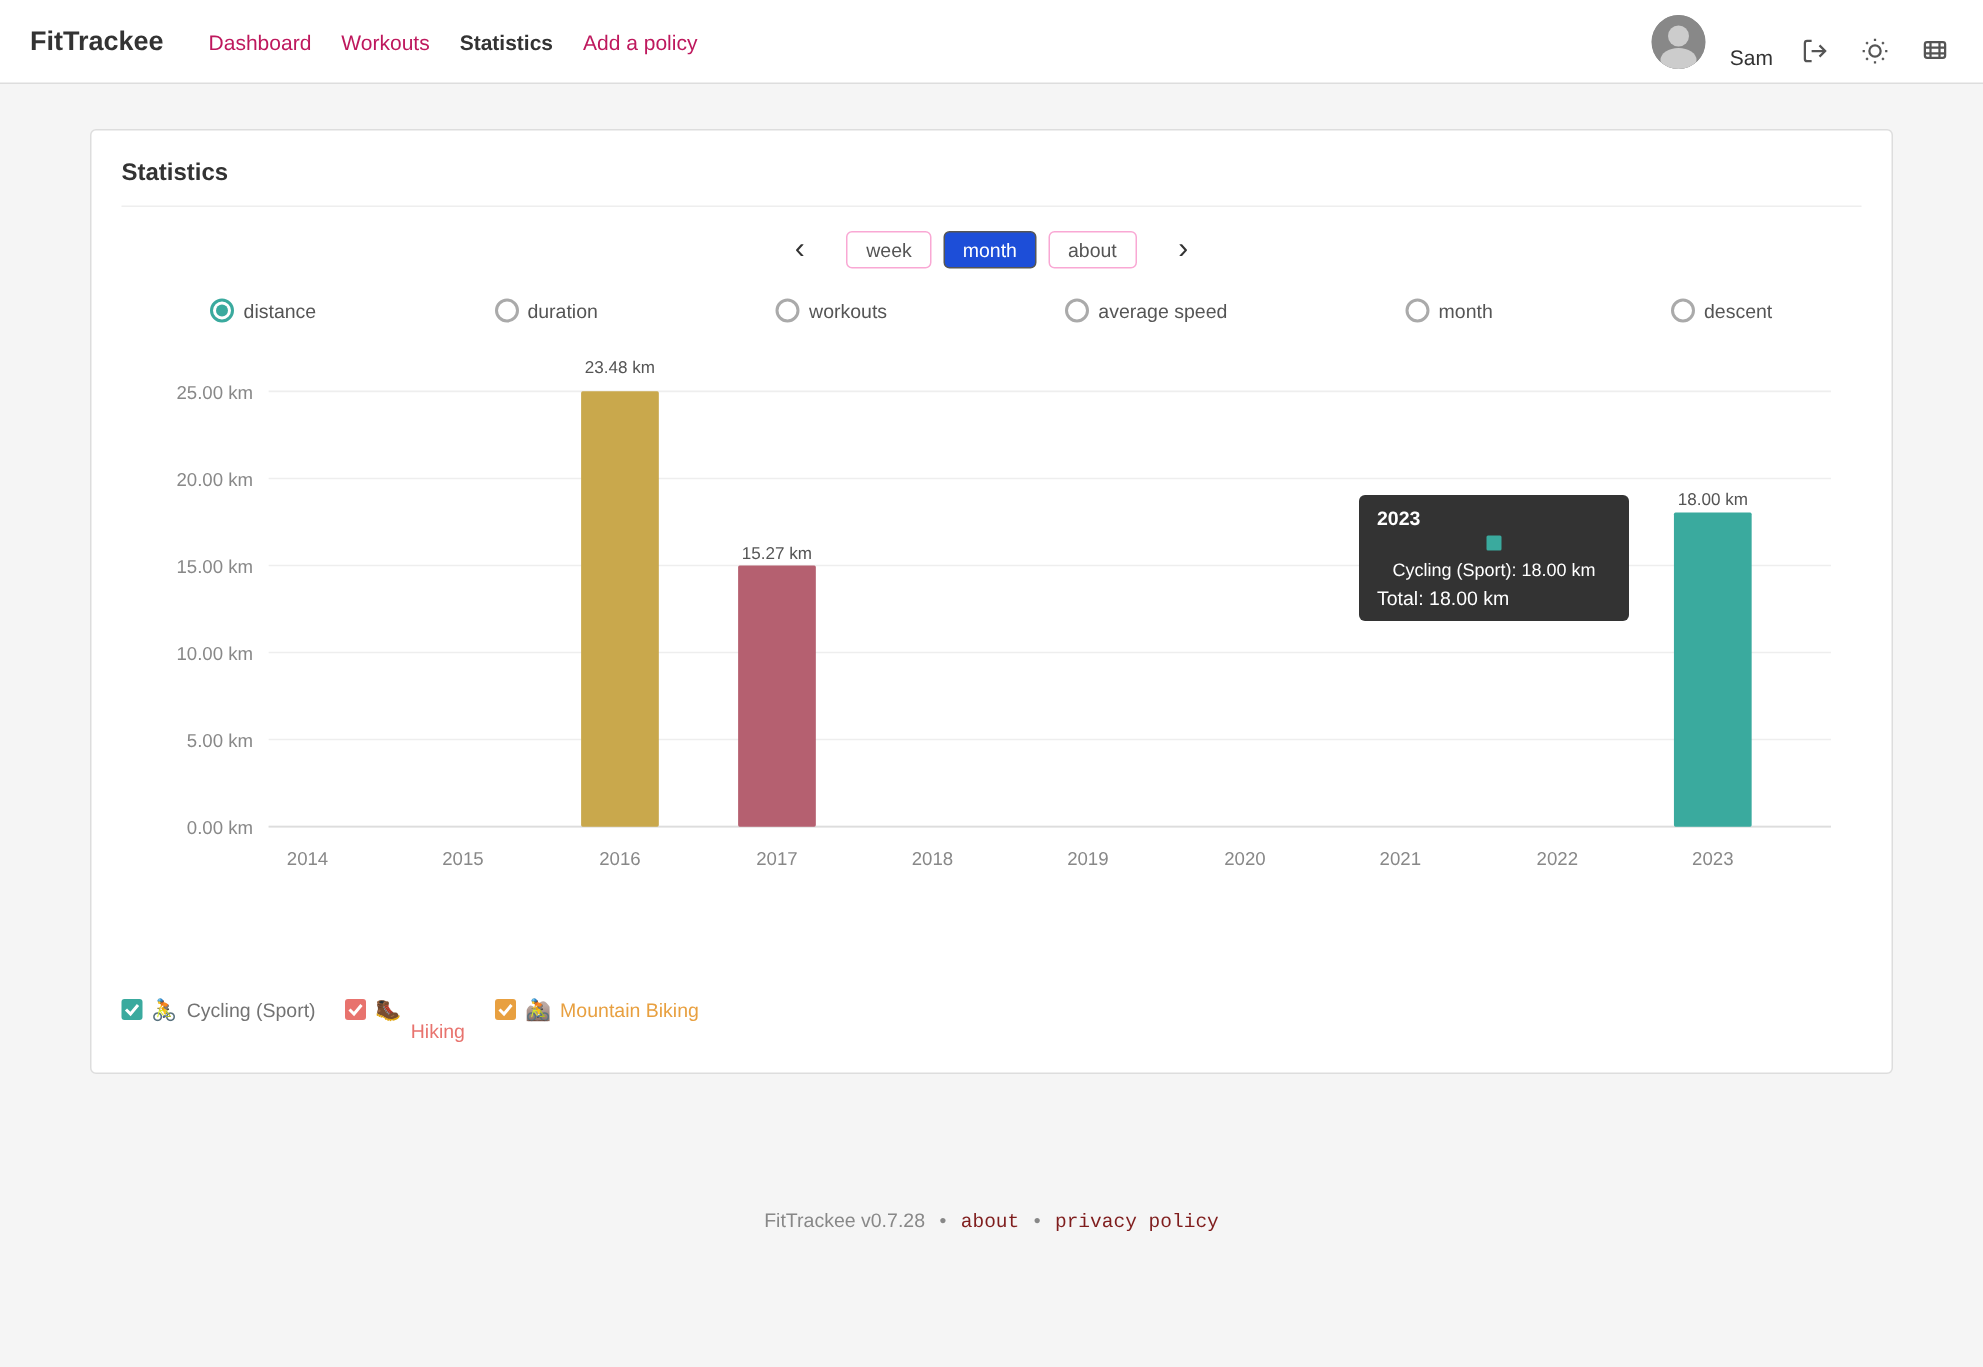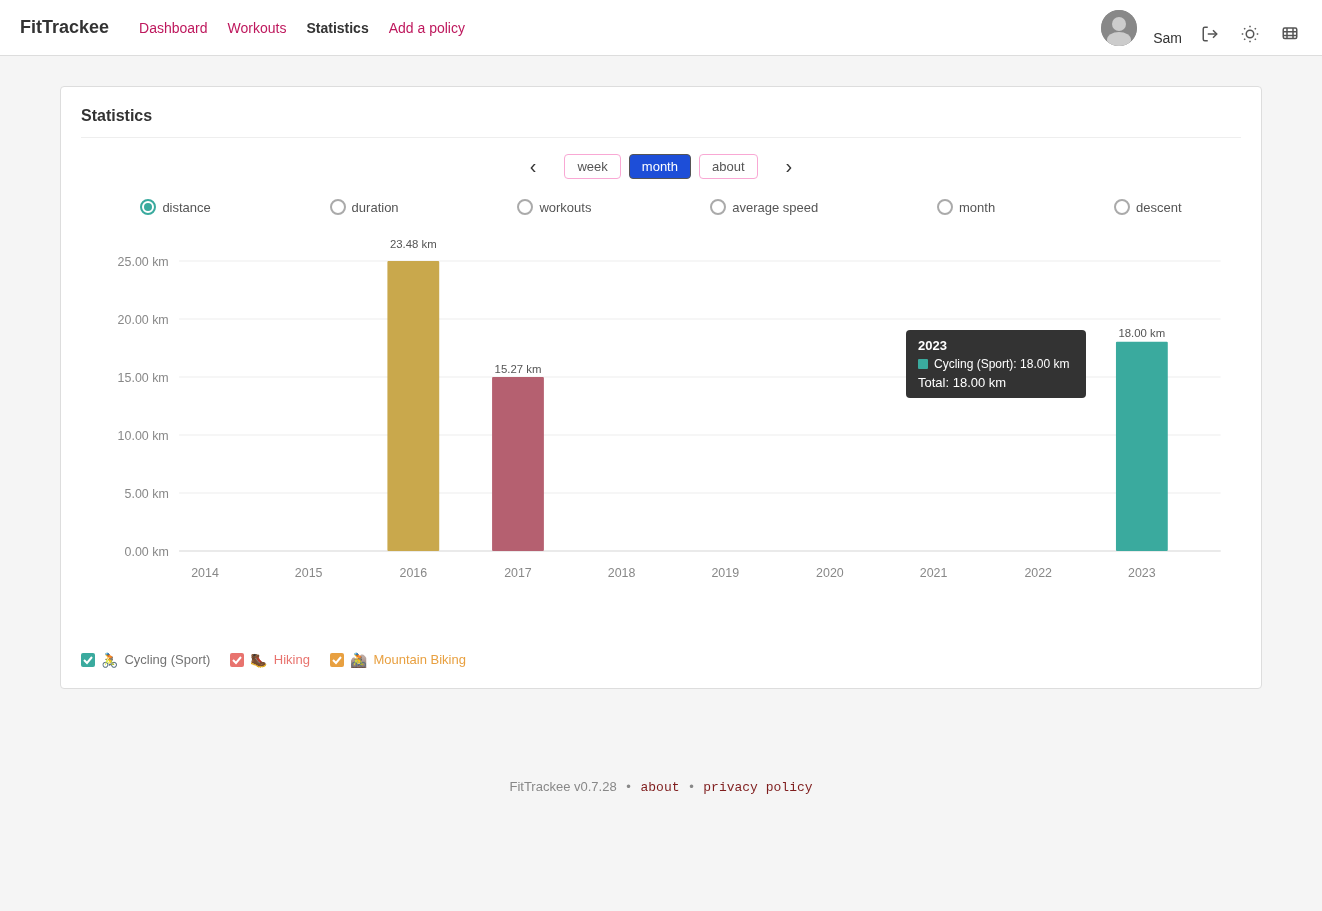--- a/index.html
+++ b/index.html
@@ -36,21 +36,21 @@
     .radio-circle.selected { border-color: #3aaa9e; }
     .radio-circle.selected::after { content: ''; width: 8px; height: 8px; border-radius: 50%; background: #3aaa9e; }
     
     
     .chart-area { position: relative; margin: 0 10px; }
     .chart-svg { width: 100%; }
     
     
     .tooltip { position: absolute; background: #333; color: #fff; border-radius: 4px; padding: 8px 12px; font-size: 12px; pointer-events: none; top: 95px; right: 120px; min-width: 180px; }
     .tooltip-title { font-weight: bold; margin-bottom: 4px; font-size: 13px; }
-    .tooltip-item { display: flex; align-items: center; gap: 6px; margin-bottom: 2px; }
+    .tooltip-item { display: flex; align-items: center; gap: 6px; margin-bottom: 2px; flex-direction: column; }
     .tooltip-color { width: 10px; height: 10px; border-radius: 1px; flex-shrink: 0; }
     .tooltip-total { font-weight: normal; margin-top: 4px; font-size: 13px; }
     
     
     .legend { display: flex; gap: 20px; margin-top: 12px; padding-top: 8px; }
     .legend-item { display: flex; align-items: center; gap: 6px; font-size: 13px; cursor: pointer; }
     .legend-checkbox { width: 14px; height: 14px; border-radius: 2px; display: flex; align-items: center; justify-content: center; flex-shrink: 0; }
     .legend-icon { font-size: 14px; }
     
     
@@ -212,21 +212,21 @@
         <span class="legend-icon">🚴</span>
         <span style="color: #737373;">Cycling (Sport)</span>
       </div>
       <div class="legend-item">
         <div class="legend-checkbox" style="background: #e8736e;">
           <svg width="12" height="12" viewBox="0 0 12 12">
               <polyline points="2,6 5,9 10,3" stroke="white" stroke-width="2" fill="none"></polyline>
             </svg>
         </div>
         <span class="legend-icon">🥾</span>
-        <span style="color: #e8736e;">Hiking</span>
+        <span style="color: #e8736e; margin-top: 28px;">Hiking</span>
       </div>
       <div class="legend-item">
         <div class="legend-checkbox" style="background: #e8a040;">
           <svg width="12" height="12" viewBox="0 0 12 12">
               <polyline points="2,6 5,9 10,3" stroke="white" stroke-width="2" fill="none"></polyline>
             </svg>
         </div>
         <span class="legend-icon">🚵</span>
         <span style="color: #e8a040;">Mountain Biking</span>
       </div>

